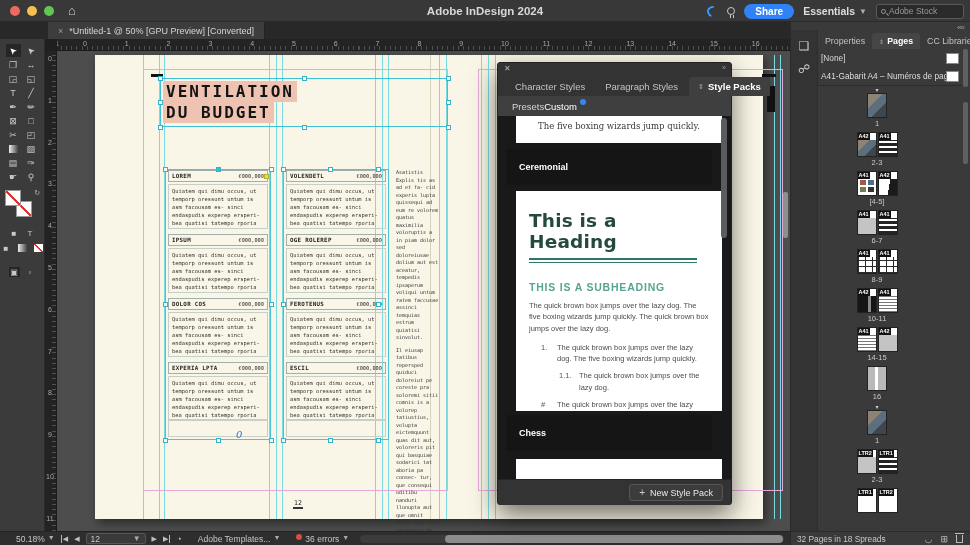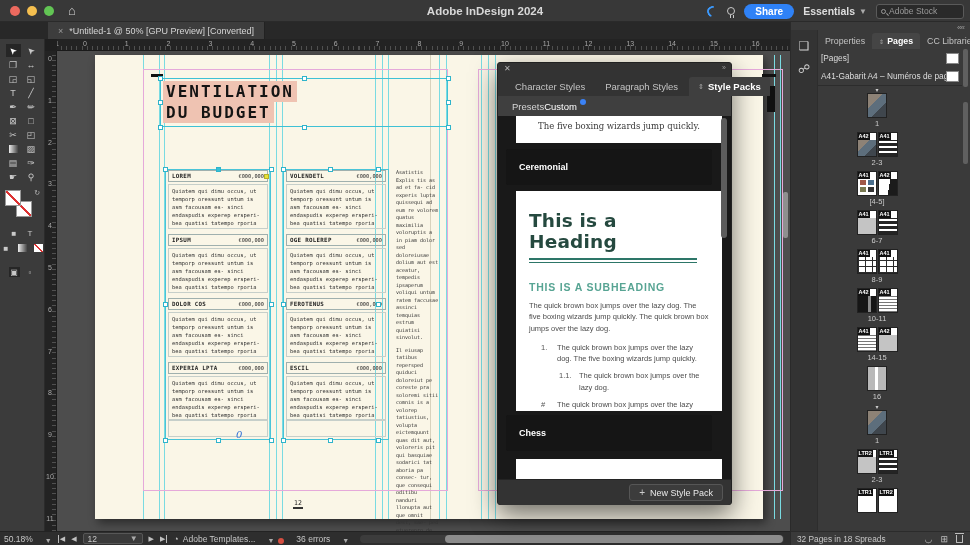--- a/index.html
+++ b/index.html
@@ -158,21 +158,21 @@
   .pat-stripe{background:linear-gradient(90deg,#b9b9b9 0 40%,#fff 40% 55%,#b9b9b9 55%)}
   .pat-photos{background:linear-gradient(#a05848 0 0) 2px 1px/6px 5px no-repeat,linear-gradient(#4a6f8e 0 0) 10px 1px/6px 5px no-repeat,linear-gradient(#7a7a52 0 0) 2px 8px/6px 5px no-repeat,linear-gradient(#333 0 0) 10px 8px/6px 5px no-repeat,#fff}
   .dock-status{position:absolute;left:0;bottom:0;width:180px;height:14px;background:#3a3a3a;border-top:1px solid #2b2b2b;display:flex;align-items:center}
   .dock-status .txt{color:#c8c8c8;font-size:8.3px;margin-left:6px;flex:1;white-space:nowrap}
   .dock-status .ic{color:#bdbdbd;font-size:9px;margin-right:8px}
   .trash{width:7px;height:8px;border:1px solid #bdbdbd;border-top:none;border-radius:0 0 1px 1px;position:relative;margin-right:8px}
   .trash::before{content:"";position:absolute;left:-2px;top:-2px;width:9px;height:1px;background:#bdbdbd}
 
   
   .statusbar{position:absolute;left:0;top:531px;width:790px;height:14px;background:#2e2e2e;border-top:1px solid #232323;display:flex;align-items:center;color:#c8c8c8;font-size:8.5px}
-  .sb{display:flex;align-items:flex-end;gap:12px;margin-left:4px;white-space:nowrap}
+  .sb{display:flex;align-items:flex-start;gap:3px;margin-left:16px;white-space:nowrap}
   .sb .chev{font-size:7px}
   .navb{color:#c0c0c0;font-size:7px;margin-left:6px}
   .navb.first{border-left:1px solid #bbb;padding-left:1px}
   .navb.last{border-right:1px solid #bbb;padding-right:1px}
   .pagebox{width:60px;height:11px;background:#3a3a3a;border:1px solid #575757;border-radius:2px;display:flex;align-items:center;justify-content:space-between;padding:0 4px;margin-left:6px}
   .errdot{width:6px;height:6px;border-radius:50%;background:#d64f41}
   .hscroll-track{position:absolute;left:360px;top:3px;width:424px;height:8px;background:#3c3c3c;border-radius:4px}
   .hscroll-thumb{position:absolute;left:445px;top:3px;width:338px;height:8px;background:#8c8c8c;border-radius:4px}
 </style>
 </head>
@@ -536,21 +536,21 @@
     <div class="dock-tabs">
       <span class="dock-tab">Properties</span>
       <span class="dock-tab active">
         <span class="gicon">⇕</span>
         <span>Pages</span>
       </span>
       <span class="dock-tab">CC Librarie</span>
     </div>
     <div class="masters">
       <div class="mrow">
-        <span class="mn">[Pages]</span>
+        <span class="mn">[None]</span>
         <span class="msw"></span>
       </div>
       <div class="mrow">
         <span class="mn">A41-Gabarit A4 – Numéros de page noirs</span>
         <span class="msw"></span>
       </div>
     </div>
     <div class="dockscroll"></div>
     <div class="dockscroll2"></div>
     <div class="spreadlist" id="spreadlist">

